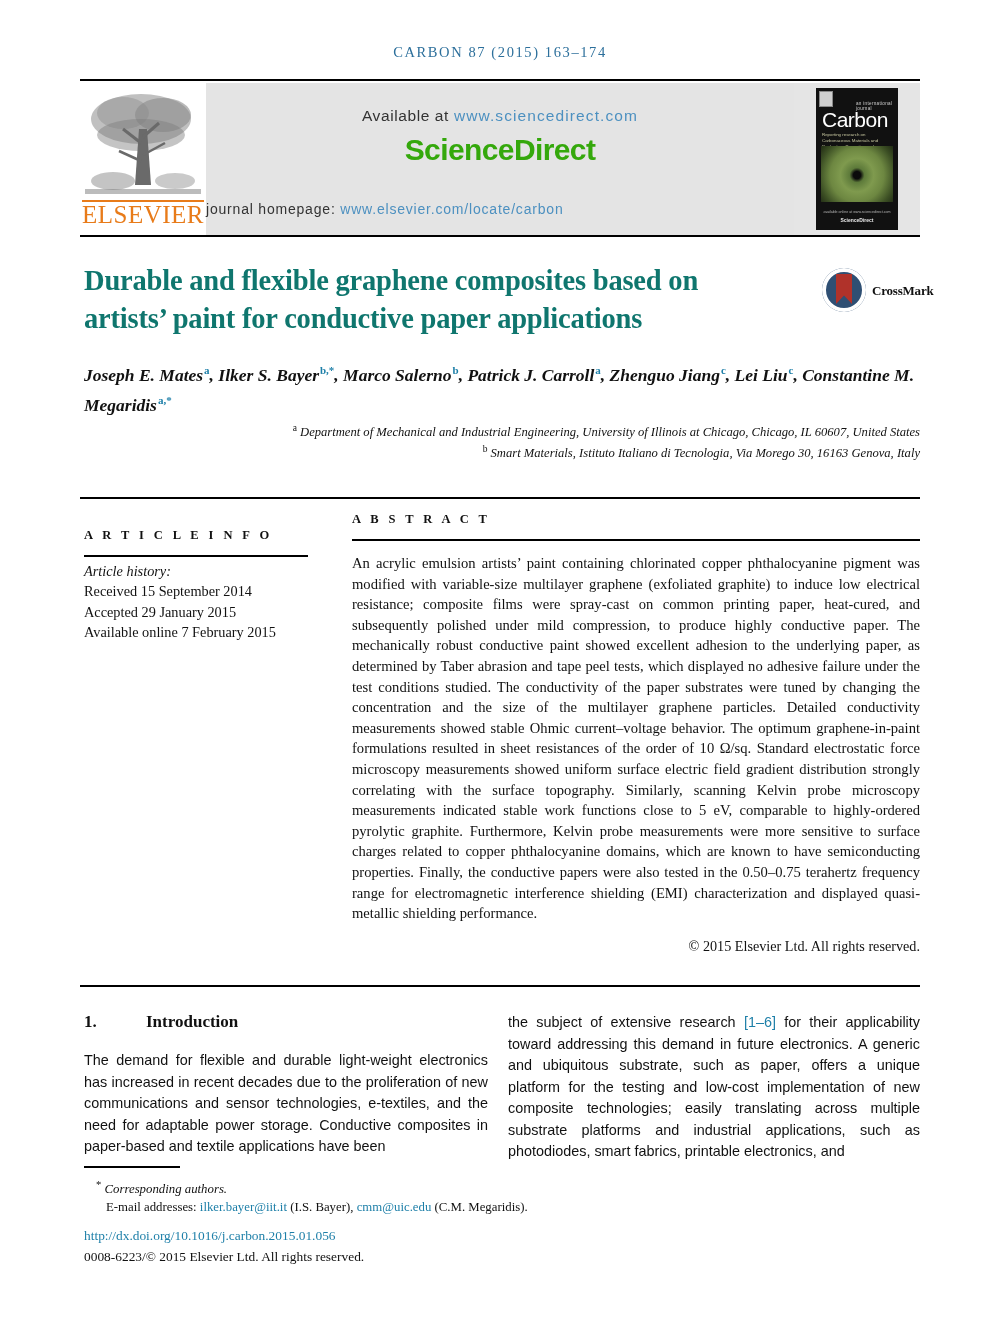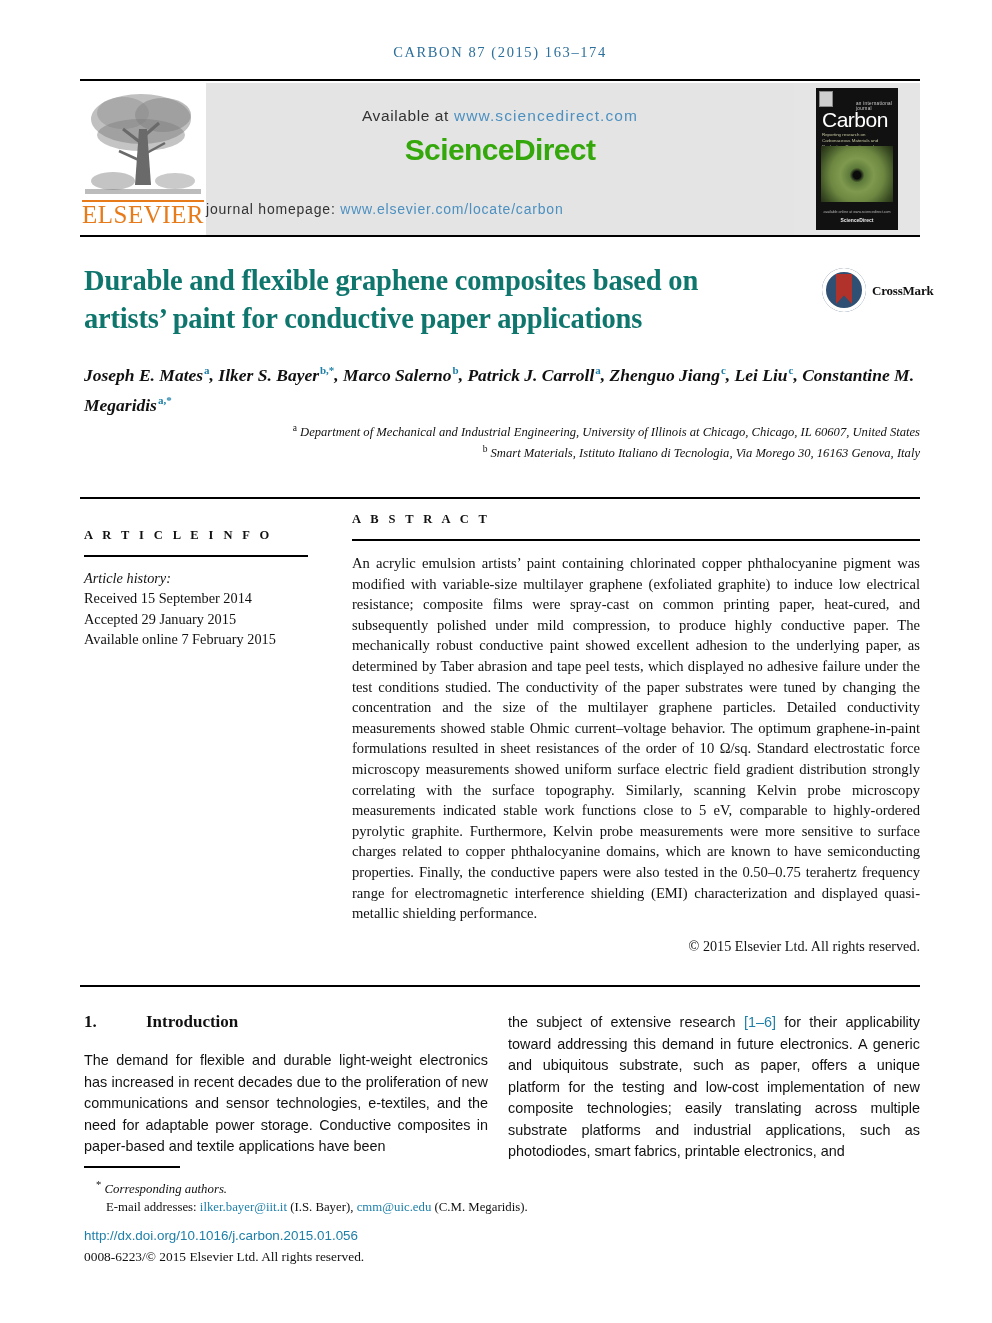--- a/index.html
+++ b/index.html
@@ -318,21 +318,21 @@
     font-size: 12.5px;
     letter-spacing: 3.4px;
     color: #111;
   }
   .sec-rule {
     margin-top: 12px;
     height: 2px;
     background: #000;
   }
   .info-body {
-    margin-top: 11px;
+    margin-top: 4px;
     font-family: "Liberation Serif", serif;
     font-size: 14.3px;
     line-height: 20.4px;
     color: #111;
   }
   .info-body .hist { font-style: italic; }
 
   .abstract-body {
     margin-top: 12px;
     font-family: "Liberation Serif", serif;
@@ -410,21 +410,21 @@
   }
   .footnotes .corr { font-style: italic; padding-left: 12px; }
   .footnotes .corr sup { font-style: normal; }
   .footnotes .emails { padding-left: 22px; }
   .lnkblue { color: #1d7fa8; }
 
   .doi {
     position: absolute;
     left: 84px;
     top: 1228px;
-    font-family: Liberation Sans, sans-serif;
+    font-family: Liberation Serif, serif;
     font-size: 13.4px;
     color: #1d7fa8;
   }
   .issn {
     position: absolute;
     left: 84px;
     top: 1249px;
     font-family: "Liberation Serif", serif;
     font-size: 13.4px;
     color: #111;

